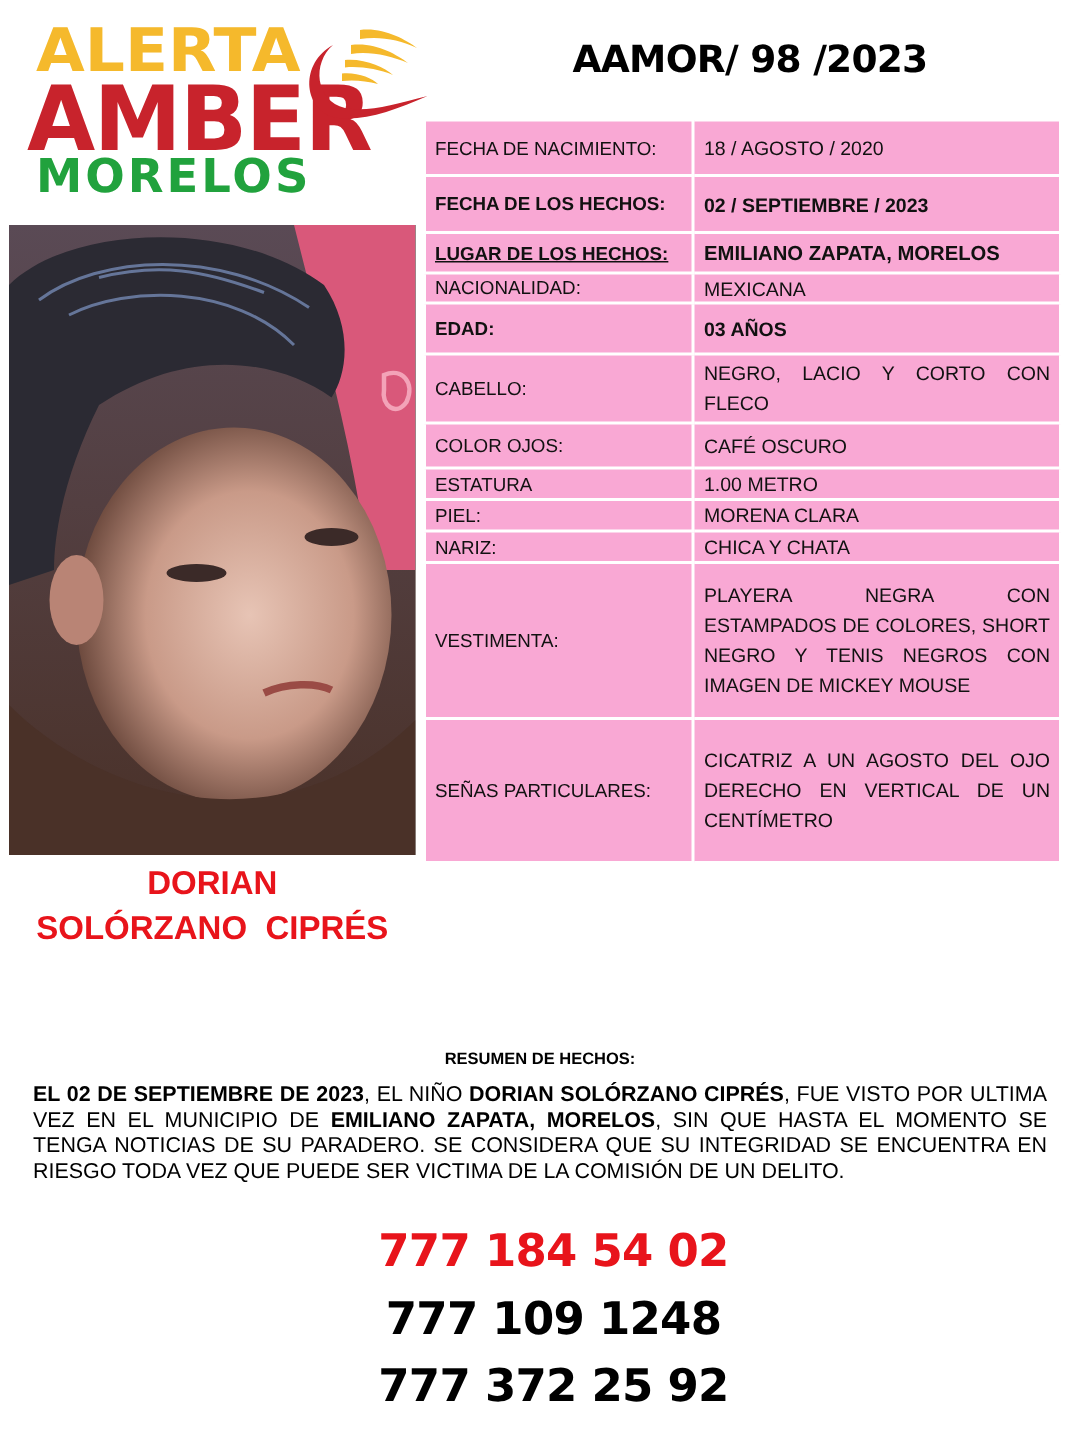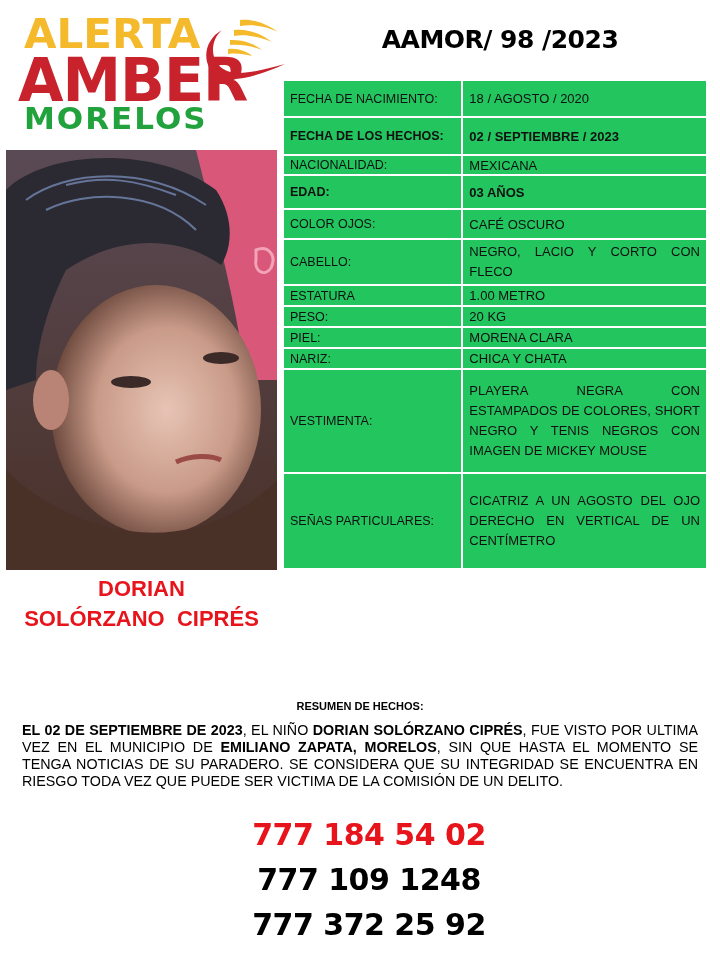--- a/index.html
+++ b/index.html
@@ -13,21 +13,21 @@
   .logo .l3 { position: absolute; left: 14px; top: 95px; font-family: "DejaVu Sans", sans-serif; font-weight: bold; font-size: 31px; color: #21a23d; line-height: 30px; letter-spacing: 2px; }
   .logo svg { position: absolute; left: 190px; top: 4px; }
 
   .case-id { position: absolute; left: 300px; top: 25px; width: 400px; text-align: center; font-family: "DejaVu Sans", sans-serif; font-weight: bold; font-size: 25px; letter-spacing: -0.5px; }
 
   
   .photo { position: absolute; left: 6px; top: 150px; width: 271px; height: 420px; overflow: hidden; background: #3b2a22; }
 
   
   .info-table { position: absolute; left: 282px; top: 79px; width: 426px; border-collapse: collapse; }
-  .info-table td { background: #22c55e; border: 2px solid #ffffff; font-size: 13px; padding: 0 6px; vertical-align: middle; color: #111; }
+  .info-table td { background: #f9a8d4; border: 2px solid #ffffff; font-size: 13px; padding: 0 6px; vertical-align: middle; color: #111; }
   .info-table td.lbl { width: 180px; font-size: 12.5px; }
   .info-table td.val { width: 246px; }
   .info-table td.just { text-align: justify; text-align-last: left; line-height: 20px; padding-top: 2px; padding-bottom: 2px; }
   .b { font-weight: bold; }
   .u { text-decoration: underline; }
 
   .name { position: absolute; left: 6px; top: 574px; width: 271px; text-align: center; color: #e8141b; font-weight: bold; font-size: 22px; line-height: 30px; }
 
   .summary-title { position: absolute; left: 0; top: 700px; width: 720px; text-align: center; font-weight: bold; font-size: 11px; letter-spacing: 0px; }
   .summary { position: absolute; left: 22px; top: 722px; width: 676px; font-size: 14.3px; line-height: 17px; text-align: justify; }
@@ -83,43 +83,43 @@
 <table class="info-table">
   <tbody>
       <tr style="height:37px;">
     <td class="lbl">FECHA DE NACIMIENTO:</td>
     <td class="val">18 / AGOSTO / 2020</td>
   </tr>
   <tr style="height:38px;">
     <td class="lbl b">FECHA  DE LOS HECHOS:</td>
     <td class="val b">02 / SEPTIEMBRE / 2023</td>
   </tr>
+  <tr style="height:27px;">
+    <td class="lbl b u">LUGAR DE LOS HECHOS:</td>
+    <td class="val b" style="font-size:13.5px;">EMILIANO ZAPATA,  MORELOS</td>
+  </tr>
   <tr style="height:20px;">
     <td class="lbl">NACIONALIDAD:</td>
     <td class="val">MEXICANA</td>
   </tr>
   <tr style="height:34px;">
     <td class="lbl b">EDAD:</td>
     <td class="val b">03 AÑOS</td>
   </tr>
+  <tr style="height:44px;">
+    <td class="lbl">CABELLO:</td>
+    <td class="val just">NEGRO, LACIO Y CORTO CON FLECO</td>
+  </tr>
   <tr style="height:30px;">
     <td class="lbl">COLOR  OJOS:</td>
     <td class="val">CAFÉ OSCURO</td>
   </tr>
-  <tr style="height:44px;">
-    <td class="lbl">CABELLO:</td>
-    <td class="val just">NEGRO, LACIO Y CORTO CON FLECO</td>
-  </tr>
   <tr style="height:21px;">
     <td class="lbl">ESTATURA</td>
     <td class="val">1.00 METRO</td>
-  </tr>
-  <tr style="height:21px;">
-    <td class="lbl">PESO:</td>
-    <td class="val">20 KG</td>
   </tr>
   <tr style="height:21px;">
     <td class="lbl">PIEL:</td>
     <td class="val">MORENA CLARA</td>
   </tr>
   <tr style="height:21px;">
     <td class="lbl">NARIZ:</td>
     <td class="val">CHICA Y CHATA</td>
   </tr>
   <tr style="height:104px;">

